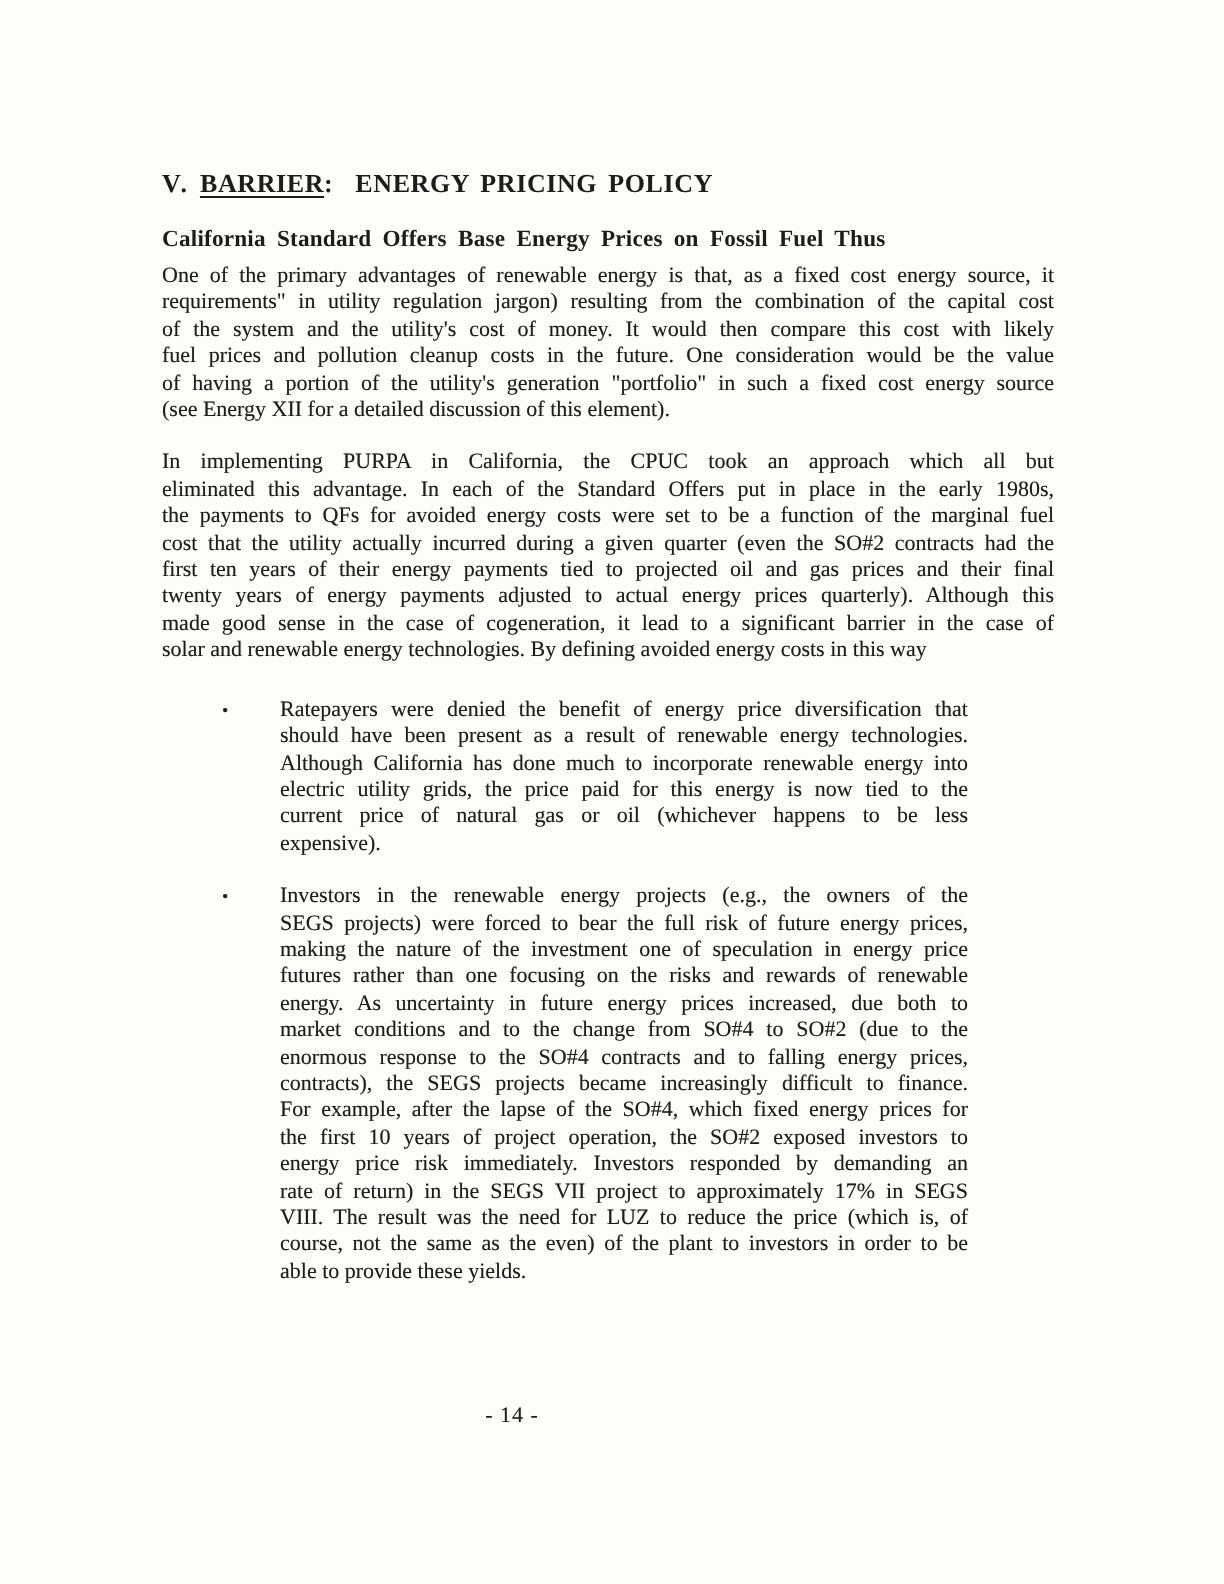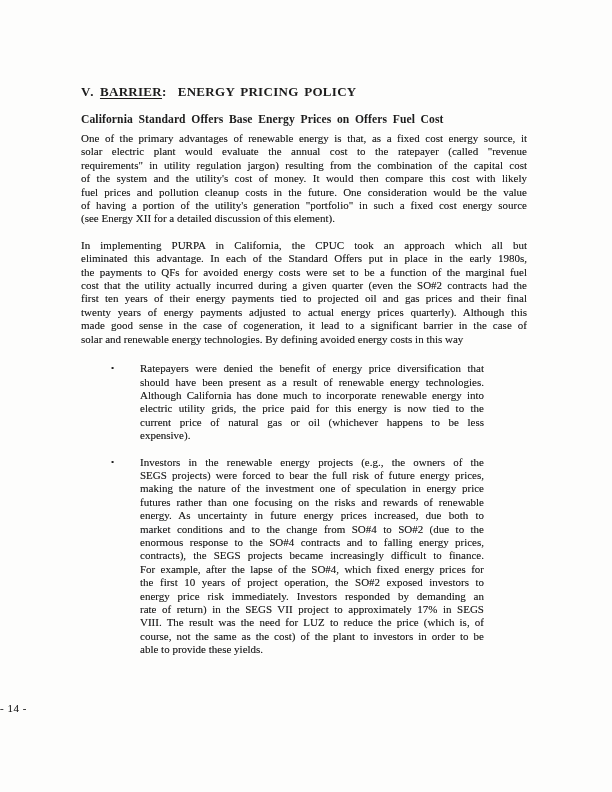--- a/index.html
+++ b/index.html
@@ -71,40 +71,40 @@
     left: -29px;
     top: 0px;
     font-size: 9px;
     line-height: 13.4px;
   }
   .page-number {
     position: absolute;
     top: 702px;
     left: 0;
     width: 512px;
+    text-align: center;
     font-size: 11px;
     letter-spacing: 0.5px;
     text-shadow: 0 0 0.35px rgba(0,0,0,0.4);
   }
 </style>
 </head>
 <body>
 
 <div class="page">
   <div class="content">
 
     <div class="doc-title">
       <span class="num">V.</span><span class="barrier">BARRIER</span><span>:</span><span class="rest">ENERGY PRICING POLICY</span>
     </div>
 
-    <div class="subheading">California Standard Offers Base Energy Prices on Offers Fuel Cost</div>
+    <div class="subheading">California Standard Offers Base Energy Prices on Fossil Fuel Thus</div>
 
     <div class="para para-1">
         <div class="line">One of the primary advantages of renewable energy is that, as a fixed cost energy source, it</div>
-        <div class="line">solar electric plant would evaluate the annual cost to the ratepayer (called "revenue</div>
         <div class="line">requirements" in utility regulation jargon) resulting from the combination of the capital cost</div>
         <div class="line">of the system and the utility's cost of money.  It would then compare this cost with likely</div>
         <div class="line">fuel prices and pollution cleanup costs in the future.  One consideration would be the value</div>
         <div class="line">of having a portion of the utility's generation "portfolio" in such a fixed cost energy source</div>
         <div class="line">(see Energy XII for a detailed discussion of this element).</div>
       </div>
 
     <div class="para para-2">
         <div class="line">In implementing PURPA in California, the CPUC took an approach which all but</div>
         <div class="line">eliminated this advantage.  In each of the Standard Offers put in place in the early 1980s,</div>
@@ -137,21 +137,21 @@
             <div class="line">futures rather than one focusing on the risks and rewards of renewable</div>
             <div class="line">energy.  As uncertainty in future energy prices increased, due both to</div>
             <div class="line">market conditions and to the change from SO#4 to SO#2 (due to the</div>
             <div class="line">enormous response to the SO#4 contracts and to falling energy prices,</div>
             <div class="line">contracts), the SEGS projects became increasingly difficult to finance.</div>
             <div class="line">For example, after the lapse of the SO#4, which fixed energy prices for</div>
             <div class="line">the first 10 years of project operation, the SO#2 exposed investors to</div>
             <div class="line">energy price risk immediately.  Investors responded by demanding an</div>
             <div class="line">rate of return) in the SEGS VII project to approximately 17% in SEGS</div>
             <div class="line">VIII.  The result was the need for LUZ to reduce the price (which is, of</div>
-            <div class="line">course, not the same as the cost) of the plant to investors in order to be</div>
+            <div class="line">course, not the same as the even) of the plant to investors in order to be</div>
             <div class="line">able to provide these yields.</div>
           </div>
       </div>
     </div>
 
   </div>
 
   <div class="page-number">- 14 -</div>
 </div>
 

